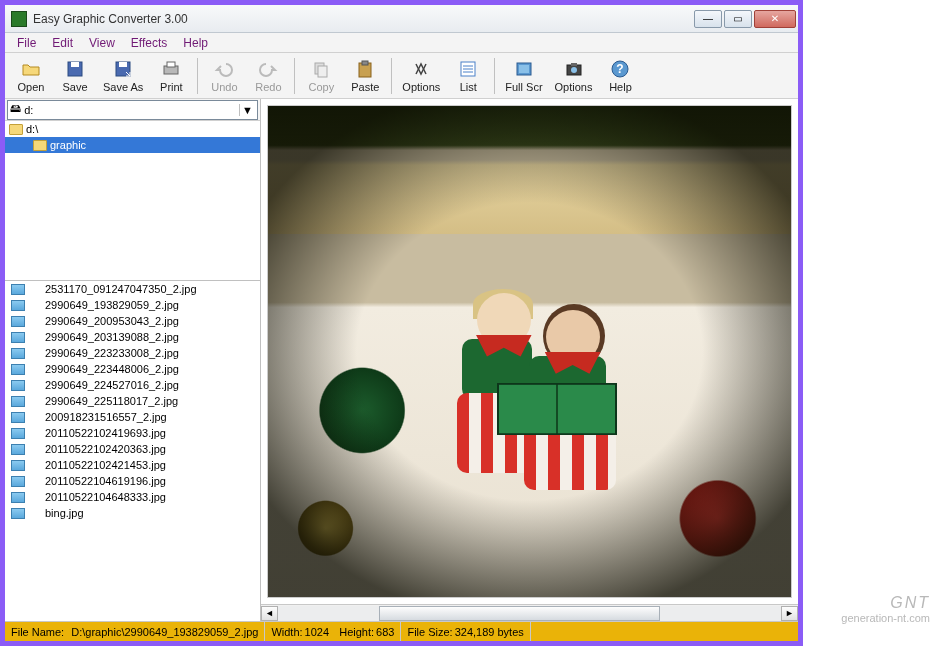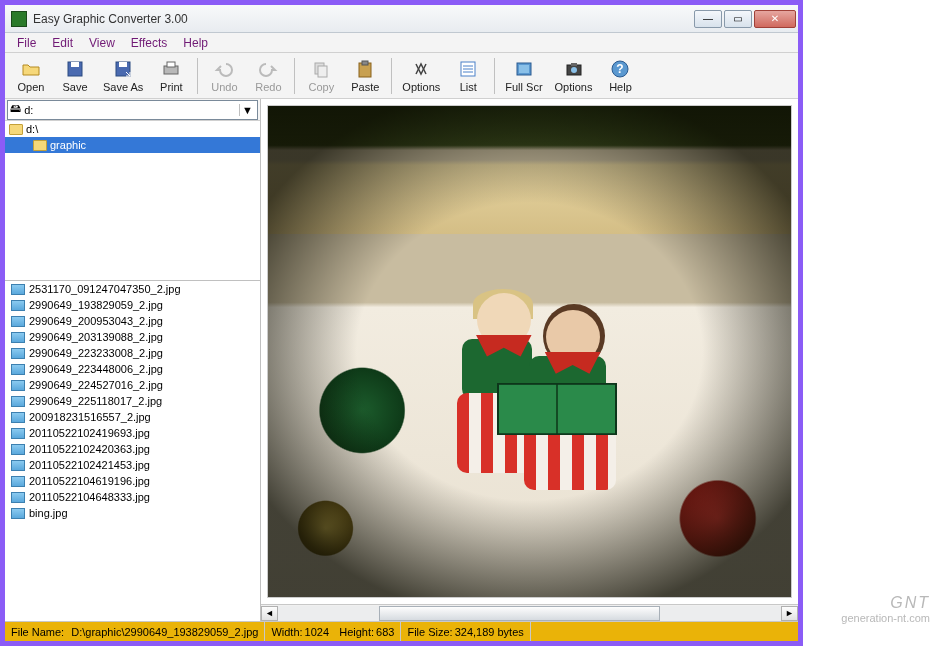--- a/index.html
+++ b/index.html
@@ -21,21 +21,21 @@
 .body-area { flex: 1; display: flex; min-height: 0; }
 .left-panel { width: 256px; display: flex; flex-direction: column; border-right: 1px solid #c0c0c0; background: #fff; }
 .drive-row { height: 22px; display: flex; align-items: center; padding: 1px 2px; background: #f4f4f4; border-bottom: 1px solid #d0d0d0; }
 .drive-select { flex: 1; height: 20px; border: 1px solid #7a8a9a; background: #fff; display: flex; align-items: center; padding: 0 2px; font-size: 11px; }
 .drive-select .dd { margin-left: auto; width: 16px; text-align: center; border-left: 1px solid #bfbfbf; }
 .folder-tree { height: 160px; overflow: auto; border-bottom: 1px solid #c0c0c0; background: #fff; }
 .tree-item { display: flex; align-items: center; height: 16px; padding: 0 4px; font-size: 11px; gap: 3px; }
 .tree-item.sel { background: #3478d7; color: #fff; }
 .folder-icn { width: 14px; height: 11px; background: #f6d87a; border: 1px solid #c4a038; border-radius: 1px; }
 .file-list { flex: 1; overflow: auto; background: #fff; }
-.file-item { display: flex; align-items: center; height: 16px; padding: 0 6px; font-size: 11px; gap: 4px; }
+.file-item { display: flex; align-items: center; height: 16px; padding: 0 6px; font-size: 11px; gap: 20px; }
 .img-icn { width: 14px; height: 11px; background: linear-gradient(#8acaf0,#5aa8dc); border: 1px solid #3c80b0; }
 .preview-panel { flex: 1; display: flex; flex-direction: column; background: #fff; position: relative; }
 .preview-area { flex: 1; overflow: hidden; position: relative; background: #fff; padding: 6px; }
 .preview-img { width: 100%; height: 100%; background:
   radial-gradient(ellipse 60% 55% at 50% 50%, rgba(0,0,0,0) 55%, rgba(10,10,0,.75) 100%),
   radial-gradient(circle 70px at 18% 62%, #1c5c2c 0%, #0e3a18 60%, transparent 62%),
   radial-gradient(circle 58px at 86% 84%, #c83530 0%, #8a1d18 64%, transparent 67%),
   radial-gradient(circle 42px at 11% 86%, #c8b050 0%, #6d5a1c 64%, transparent 67%),
   linear-gradient(180deg, #2a3a16 0%, #3a4a1e 8%, rgba(0,0,0,0) 9%),
   linear-gradient(180deg, rgba(0,0,0,0) 11%, #e6d4a0 12%, #d4be86 26%, rgba(0,0,0,0) 26%),

